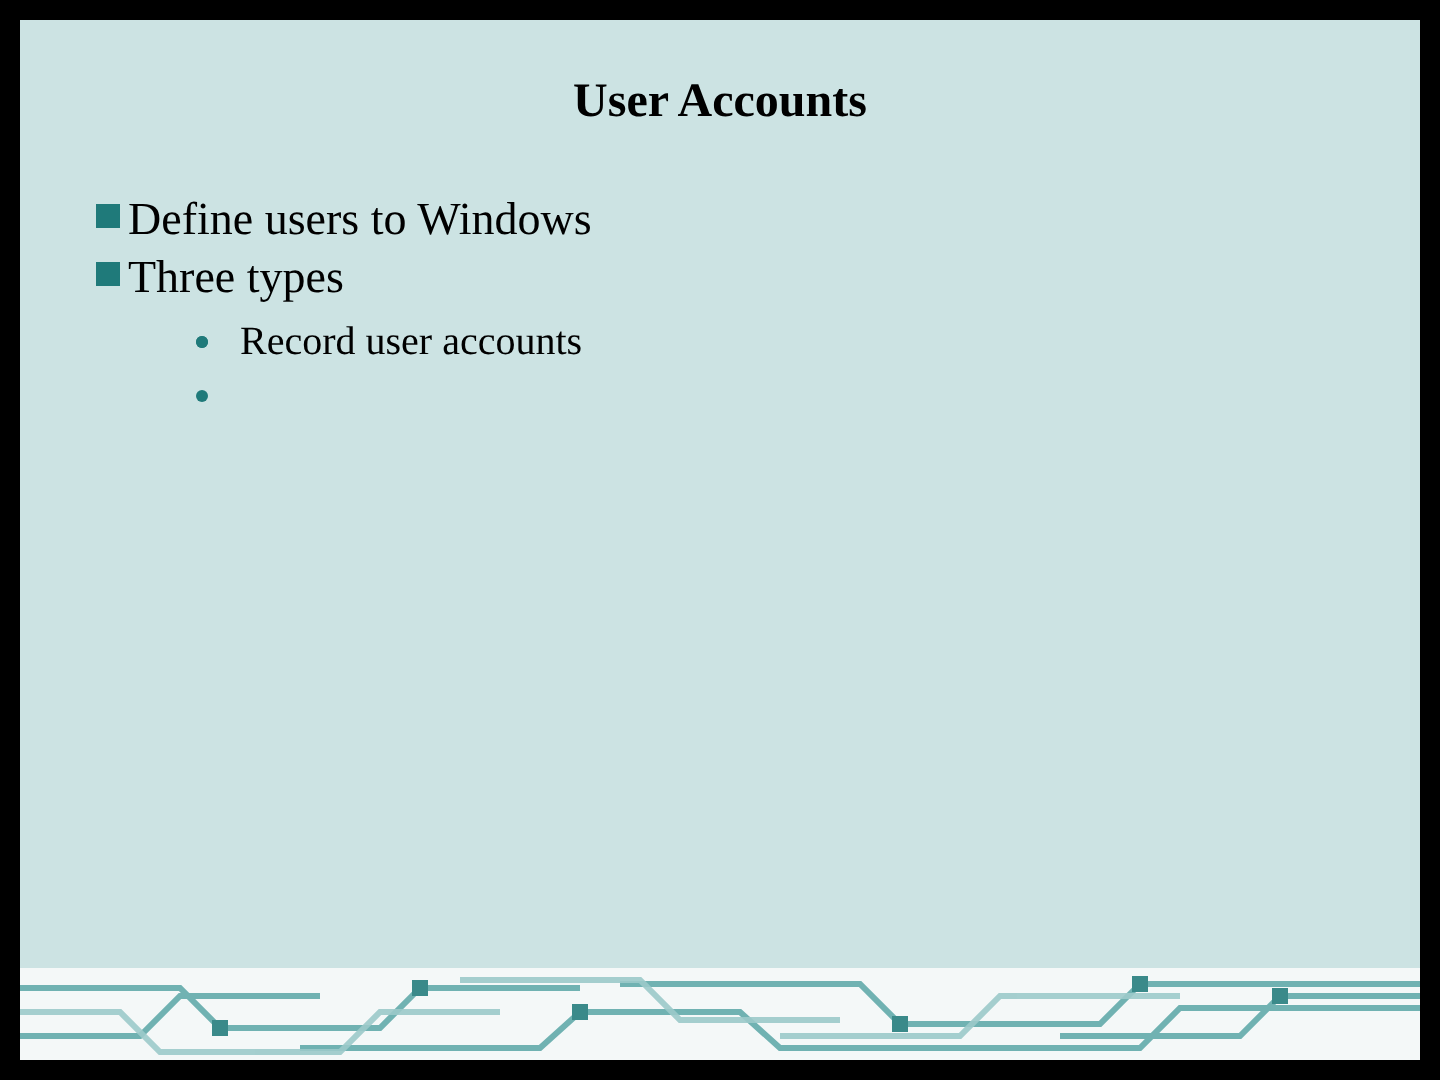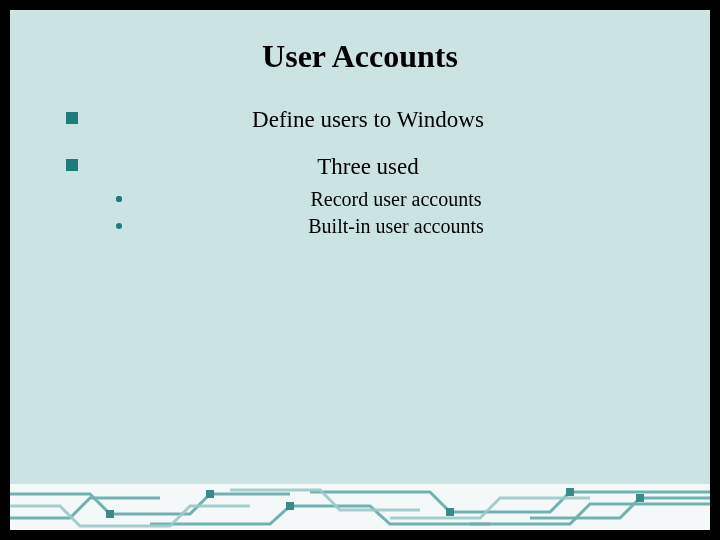--- a/index.html
+++ b/index.html
@@ -23,42 +23,41 @@
     left: 2px;
     top: 2px;
     width: 700px;
     height: 474px;
     background: #cce3e3;
     overflow: hidden;
   }
   .title {
     width: 100%;
     text-align: center;
-    font-size: 32px;
+    font-size: 24px;
     font-weight: bold;
     color: #000;
     margin-top: 28px;
     margin-bottom: 30px;
   }
   .content {
     padding: 0 38px 0 38px;
   }
   ul.level1 {
     list-style: none;
     margin: 0;
     padding: 0;
   }
   ul.level1 > li {
     position: relative;
     padding-left: 16px;
     font-size: 23px;
     line-height: 1.28;
     color: #000;
-    margin: 18px;
-    text-align: center;
+    margin: 0;
   }
   ul.level1 > li > .sq {
     position: absolute;
     left: 0;
     top: 7px;
     width: 12px;
     height: 12px;
     background: #1f7a7a;
   }
   ul.level2 {
@@ -104,32 +103,31 @@
   <div class="slide">
     <div class="title">User Accounts</div>
     <div class="content">
       <ul class="level1">
         <li>
           <span class="sq"></span>
           <span>Define users to Windows</span>
         </li>
         <li>
           <span class="sq"></span>
-          <span>Three used</span>
+          <span>Three types</span>
           <ul class="level2">
             <li>
               <span class="dot"></span>
             </li>
             <li>
               <span class="dot"></span>
               <span>Record user accounts</span>
             </li>
             <li>
               <span class="dot"></span>
-              <span>Built-in user accounts</span>
             </li>
           </ul>
         </li>
       </ul>
     </div>
   </div>
 
   <div class="footer">
     <svg width="700" height="46">
       <g stroke="#5aa6a6" stroke-width="3" fill="none" opacity="0.85">

